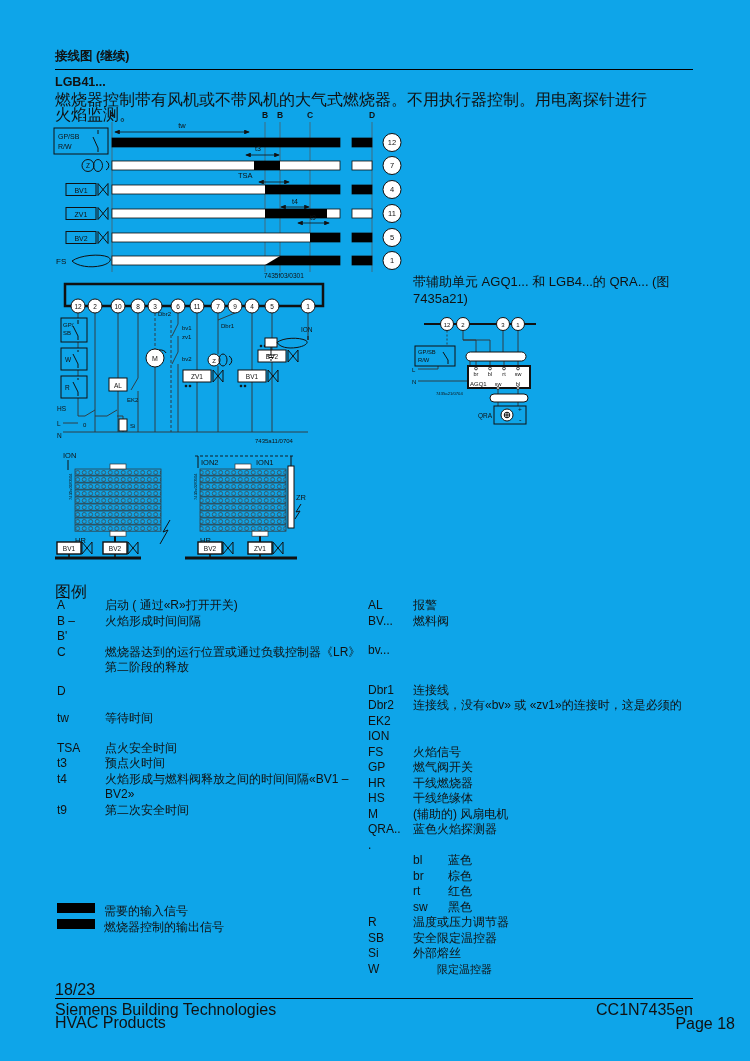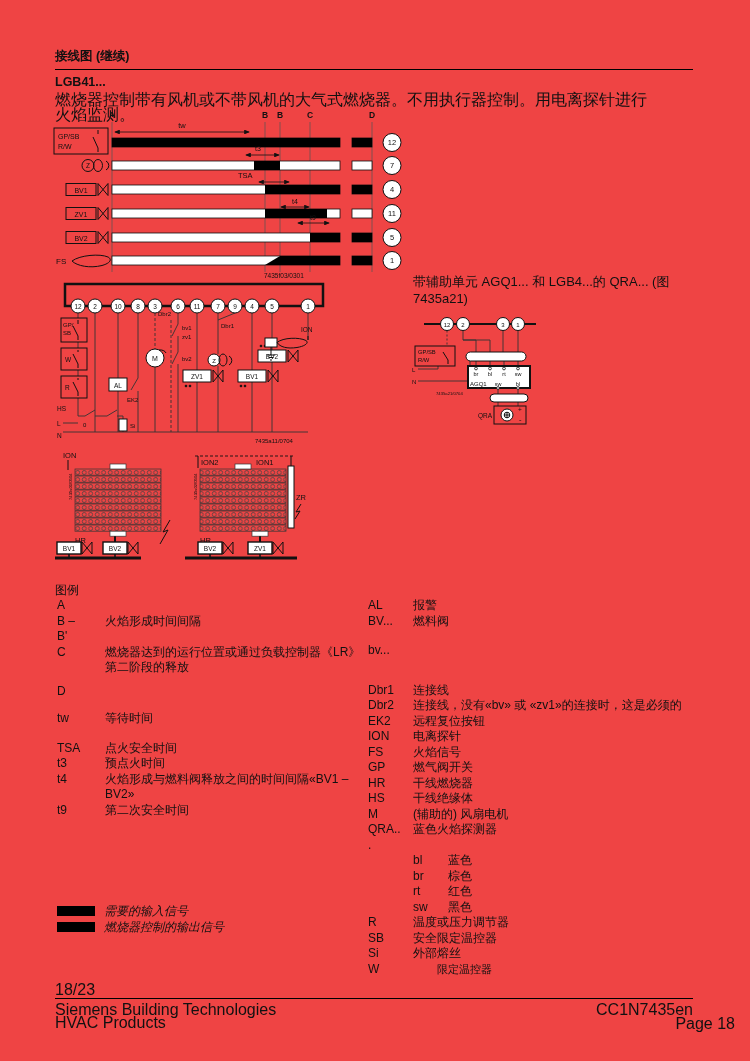--- a/index.html
+++ b/index.html
@@ -1,34 +1,34 @@
 <!DOCTYPE html>
 <html><head>
 <meta charset="utf-8">
 <style>
   html,body{margin:0;padding:0;background:#e8e8e8;}
-  .page{position:relative;width:750px;height:1061px;background:#ef4444;overflow:hidden;
+  .page{position:relative;width:750px;height:1061px;background:#0ea5e9;overflow:hidden;
         font-family:"Liberation Sans", sans-serif;color:#111;}
   .abs{position:absolute;}
   .b{font-weight:bold;}
   .rule{position:absolute;height:1px;background:#000;}
   .hdr{font-size:12.5px;font-weight:bold;}
   .body-text{font-size:16px;line-height:15px;}
   .cap{font-size:13px;line-height:17px;}
   svg text{font-family:"Liberation Sans",sans-serif;fill:#111;}
   svg{display:block;}
   
   .lrow{display:flex;font-size:12px;line-height:15.5px;}
   .lterm{width:48px;flex:none;}
   .ldesc{flex:1;}
   .rterm{width:45px;flex:none;}
   .mt8{margin-top:8px}.mt12{margin-top:12px}.mt14{margin-top:14px}.mt24{margin-top:24px}
   .crow{display:flex;font-size:12px;line-height:15.5px;padding-left:45px;}
   .cterm{width:35px;flex:none;}
-  .sigrow{display:flex;align-items:center;font-size:12px;height:16px;font-style:italic;}
+  .sigrow{display:flex;font-size:12px;height:16px;}
   .sigbar{width:38px;height:10px;background:#000;margin-right:9px;flex:none;}
   .foot{font-size:16px;line-height:13px;}
 </style>
 </head>
 <body>
 
 <div class="page">
 
   <div class="abs hdr" style="left:55px;top:48px;">接线图 (继续)</div>
   <div class="rule" style="left:55px;top:69px;width:638px;"></div>
@@ -468,25 +468,26 @@
       <rect x="193" y="94" width="24" height="12" stroke-width="1.4"></rect>
       <path d="M218,94 L228,106 M228,94 L218,106 M218,94 V106 M228,94 V106" fill="none" stroke-width="1"></path>
       <line x1="130" y1="110" x2="242" y2="110" stroke-width="3"></line>
       <line x1="155" y1="106" x2="155" y2="110" stroke-width="1.5"></line>
         <line x1="205" y1="106" x2="205" y2="110" stroke-width="1.5"></line>
     </g>
     <text x="155" y="103" font-size="6.5" text-anchor="middle">BV2</text>
     <text x="205" y="103" font-size="6.5" text-anchor="middle">ZV1</text>
   </svg>
 
-  <div class="abs" style="left:55px;top:582px;font-size:12px;">图例</div>
+  <div class="abs" style="left:55px;top:582px;font-size:16px;">图例</div>
 
   <div class="abs" style="left:57px;top:598px;width:308px;">
     <div class="lrow">
         <div class="lterm">A</div>
+        <div class="ldesc">启动 ( 通过«R»打开开关)</div>
       </div>
     <div class="lrow">
         <div class="lterm">
           <div>B –</div>
           <div>B'</div>
         </div>
         <div class="ldesc">火焰形成时间间隔</div>
       </div>
     <div class="lrow">
         <div class="lterm">C</div>
@@ -532,25 +533,23 @@
     <div class="lrow mt24">
         <div class="rterm">Dbr1</div>
         <div class="ldesc">连接线</div>
       </div>
     <div class="lrow">
         <div class="rterm">Dbr2</div>
         <div class="ldesc">连接线，没有«bv» 或 «zv1»的连接时，这是必须的</div>
       </div>
     <div class="lrow">
         <div class="rterm">EK2</div>
-        <div class="ldesc">远程复位按钮</div>
       </div>
     <div class="lrow">
         <div class="rterm">ION</div>
-        <div class="ldesc">电离探针</div>
       </div>
     <div class="lrow">
         <div class="rterm">FS</div>
         <div class="ldesc">火焰信号</div>
       </div>
     <div class="lrow">
         <div class="rterm">GP</div>
         <div class="ldesc">燃气阀开关</div>
       </div>
     <div class="lrow">

